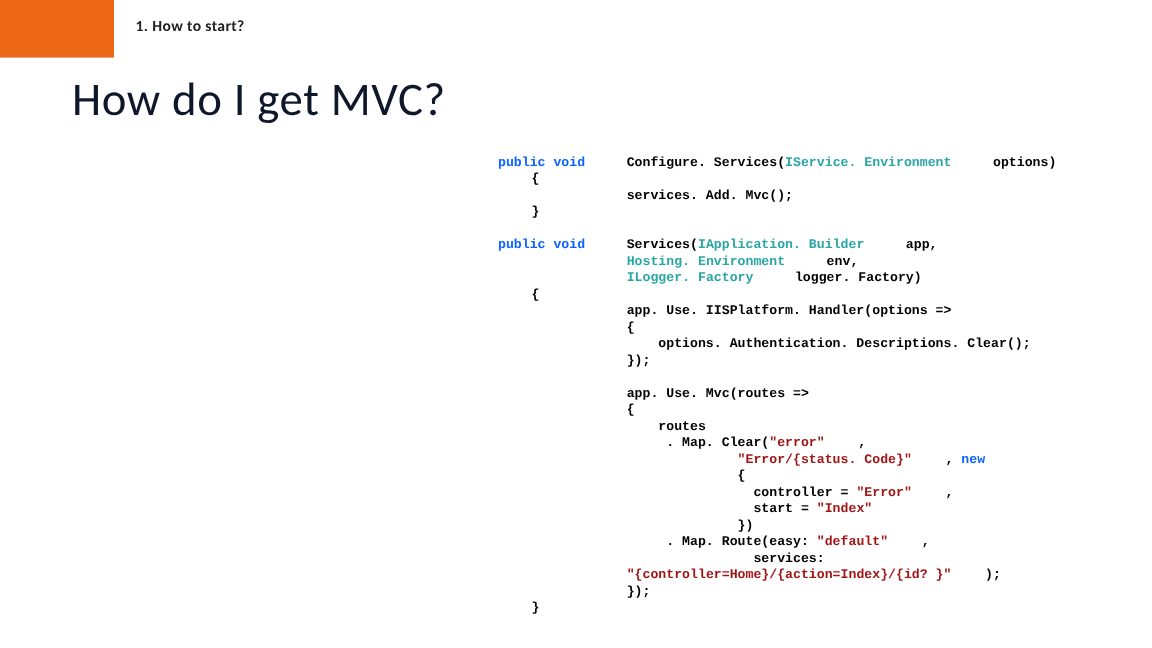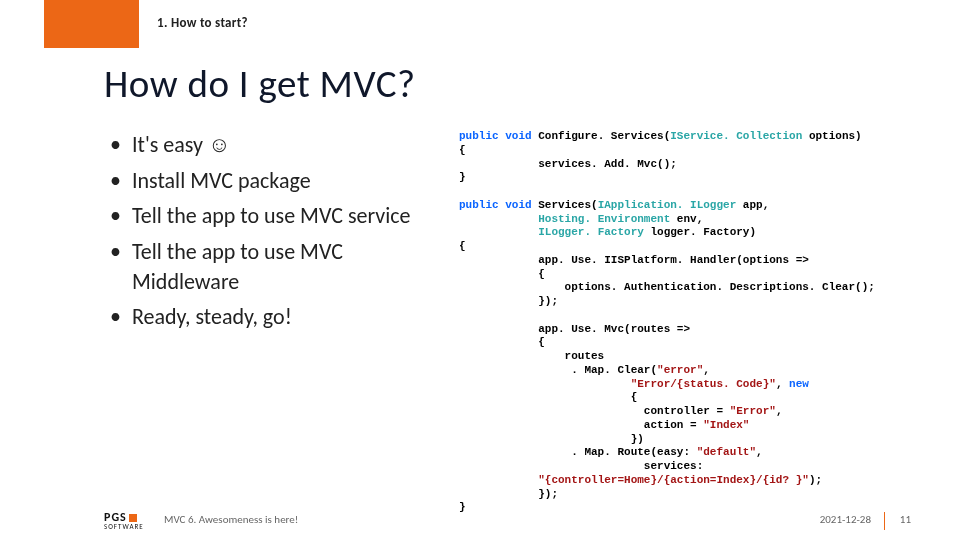--- a/index.html
+++ b/index.html
@@ -1,92 +1,73 @@
 <!DOCTYPE html>
 <html><head>
 <meta charset="utf-8">
 <style>
   * { box-sizing: border-box; margin: 0; padding: 0; }
   html, body { width: 960px; height: 540px; font-family: "Segoe UI", Calibri, Arial, sans-serif; background: #fff; color: #111; overflow: hidden; }
-  .slide { position: relative; width: 887px; height: 540px; margin-left: 44px; }
+  .slide { position: relative; width: 887px; height: 540px; }
   .top-accent { position: absolute; top: 0; left: 0; width: 95px; height: 48px; background: #ec6716; }
   .section-label { position: absolute; top: 15px; left: 113px; font-size: 13px; font-weight: 700; letter-spacing: .3px; color: #222; }
   .title { position: absolute; top: 60px; left: 60px; font-size: 39px; font-weight: 400; color: #0f172a; letter-spacing: .5px; }
   .content { position: absolute; top: 130px; left: 60px; right: 30px; bottom: 55px; }
   .bullets { width: 340px; font-size: 22px; line-height: 1.35; color: #222; }
   .bullets ul { list-style: none; }
   .bullets li { position: relative; padding-left: 28px; margin-bottom: 6px; }
   .bullets li::before { content: "•"; position: absolute; left: 6px; top: 0; }
   .code-block { position: absolute; top: 0px; left: 355px; right: 0; font-family: "Courier New", monospace; font-size: 11px; line-height: 1.25; white-space: pre; font-weight: bold; }
   .kw { color: #0a64ff; }
   .ty { color: #2aa6a6; }
   .st { color: #a31515; }
-  .pl { color: #000; }
+  .pl { color: #000; padding-left: 28px; }
   .footer { position: absolute; left: 0; right: 0; bottom: 0; height: 40px; }
   .logo { position: absolute; left: 60px; bottom: 10px; font-size: 12px; line-height: 1; }
   .logo .name { font-weight: 700; letter-spacing: 1px; }
   .logo .sq { display: inline-block; width: 8px; height: 8px; background: #ec6716; margin-left: 2px; vertical-align: middle; }
   .logo .sub { font-size: 7px; letter-spacing: 1px; display: block; }
   .tagline { position: absolute; left: 120px; bottom: 14px; font-size: 11px; color: #666; }
   .date { position: absolute; right: 60px; bottom: 14px; font-size: 11px; color: #666; }
   .sep { position: absolute; right: 46px; bottom: 10px; width: 1px; height: 18px; background: #ec6716; }
   .page { position: absolute; right: 20px; bottom: 14px; font-size: 11px; color: #666; }
 </style>
 </head>
 <body>
 
 <div class="slide">
   <div class="top-accent"></div>
   <div class="section-label">1. How to start?</div>
   <div class="title">How do I get MVC?</div>
 
   <div class="content">
-    <div class="bullets">
-      <ul>
-        <li>It's easy ☺</li>
-        <li>Install MVC package</li>
-        <li>Tell the app to use MVC service</li>
-        <li>Tell the app to use MVC Middleware</li>
-        <li>Ready, steady, go!</li>
-      </ul>
-    </div>
 
-    <div class="code-block"><span class="kw">public void</span><span class="pl"> Configure. Services(</span><span class="ty">IService. Collection</span><span class="pl"> options)</span>
+    <div class="code-block"><span class="kw">public void</span><span class="pl"> Configure. Services(</span><span class="ty">IService. Environment</span><span class="pl"> options)</span>
 <span class="pl">{</span>
 <span class="pl">            services. Add. Mvc();</span>
 <span class="pl">}</span>
 
-<span class="kw">public void</span><span class="pl"> Services(</span><span class="ty">IApplication. ILogger</span><span class="pl"> app,</span>
+<span class="kw">public void</span><span class="pl"> Services(</span><span class="ty">IApplication. Builder</span><span class="pl"> app,</span>
 <span class="pl">            </span><span class="ty">Hosting. Environment</span><span class="pl"> env,</span>
 <span class="pl">            </span><span class="ty">ILogger. Factory</span><span class="pl"> logger. Factory)</span>
 <span class="pl">{</span>
 <span class="pl">            app. Use. IISPlatform. Handler(options =&gt;</span>
 <span class="pl">            {</span>
 <span class="pl">                options. Authentication. Descriptions. Clear();</span>
 <span class="pl">            });</span>
 <span class="pl"></span>
 <span class="pl">            app. Use. Mvc(routes =&gt;</span>
 <span class="pl">            {</span>
 <span class="pl">                routes</span>
 <span class="pl">                 . Map. Clear(</span><span class="st">"error"</span><span class="pl">,</span>
 <span class="pl">                          </span><span class="st">"Error/{status. Code}"</span><span class="pl">, </span><span class="kw">new</span>
 <span class="pl">                          {</span>
 <span class="pl">                            controller = </span><span class="st">"Error"</span><span class="pl">,</span>
-<span class="pl">                            action = </span><span class="st">"Index"</span>
+<span class="pl">                            start = </span><span class="st">"Index"</span>
 <span class="pl">                          })</span>
 <span class="pl">                 . Map. Route(easy: </span><span class="st">"default"</span><span class="pl">,</span>
 <span class="pl">                            services:</span>
 <span class="pl">            </span><span class="st">"{controller=Home}/{action=Index}/{id? }"</span><span class="pl">);</span>
 <span class="pl">            });</span>
 <span class="pl">}</span></div>
   </div>
 
-  <div class="footer">
-    <div class="logo">
-      <span class="name">PGS</span><span class="sq"></span>
-      <span class="sub">SOFTWARE</span>
-    </div>
-    <div class="tagline">MVC 6. Awesomeness is here!</div>
-    <div class="date">2021-12-28</div>
-    <div class="sep"></div>
-    <div class="page">11</div>
-  </div>
 </div>
 
 </body></html>

